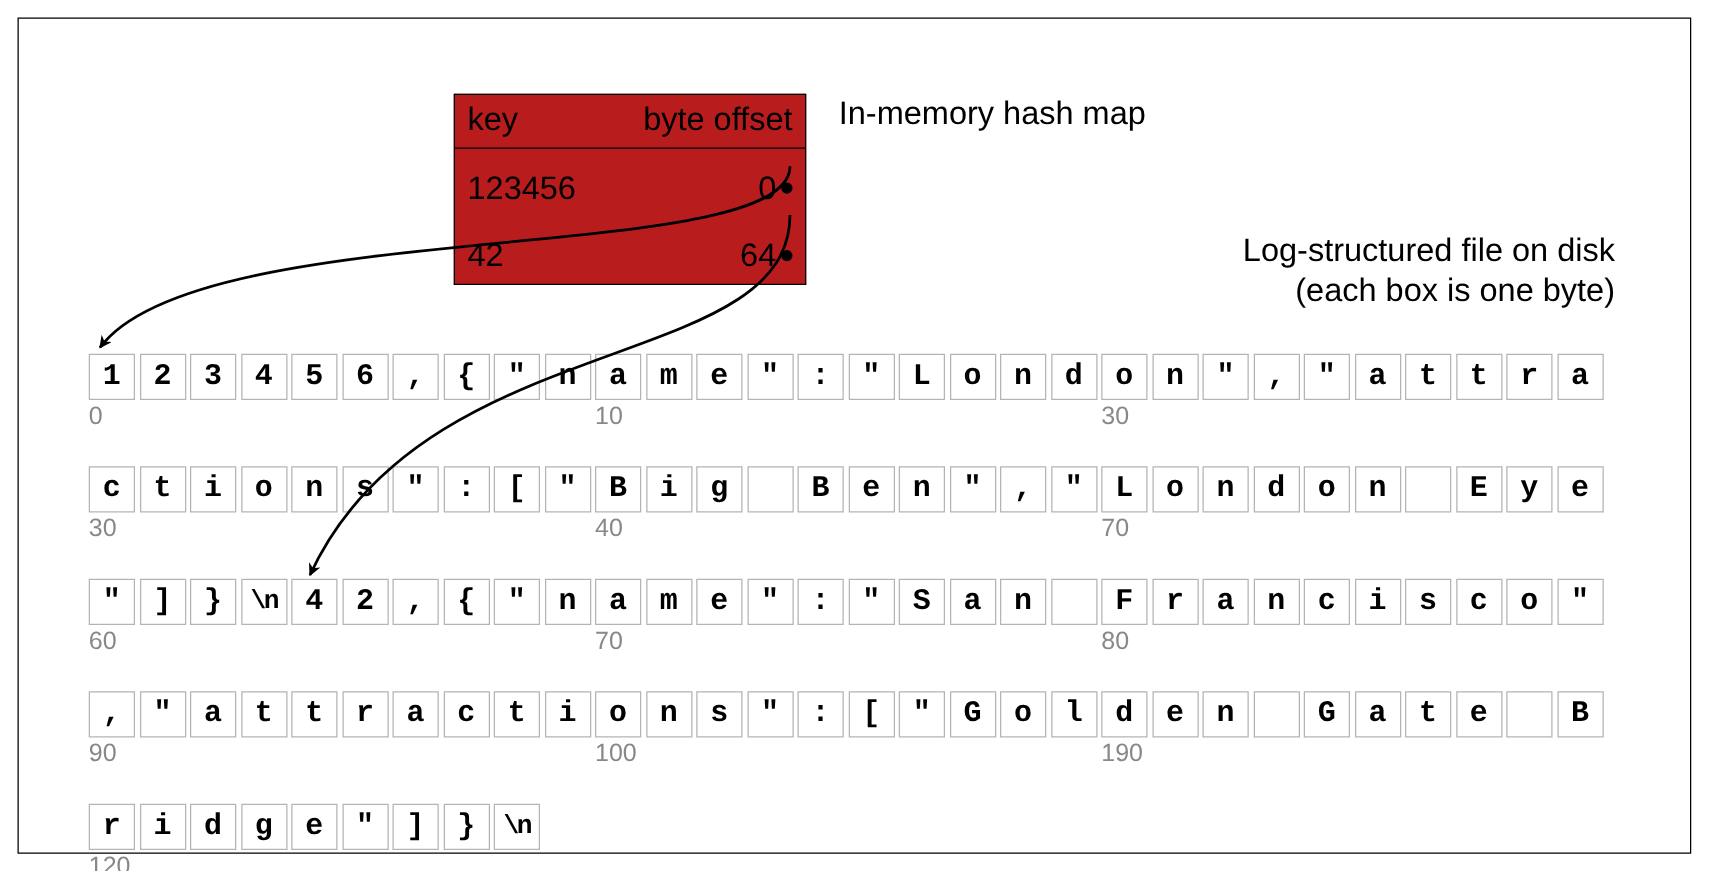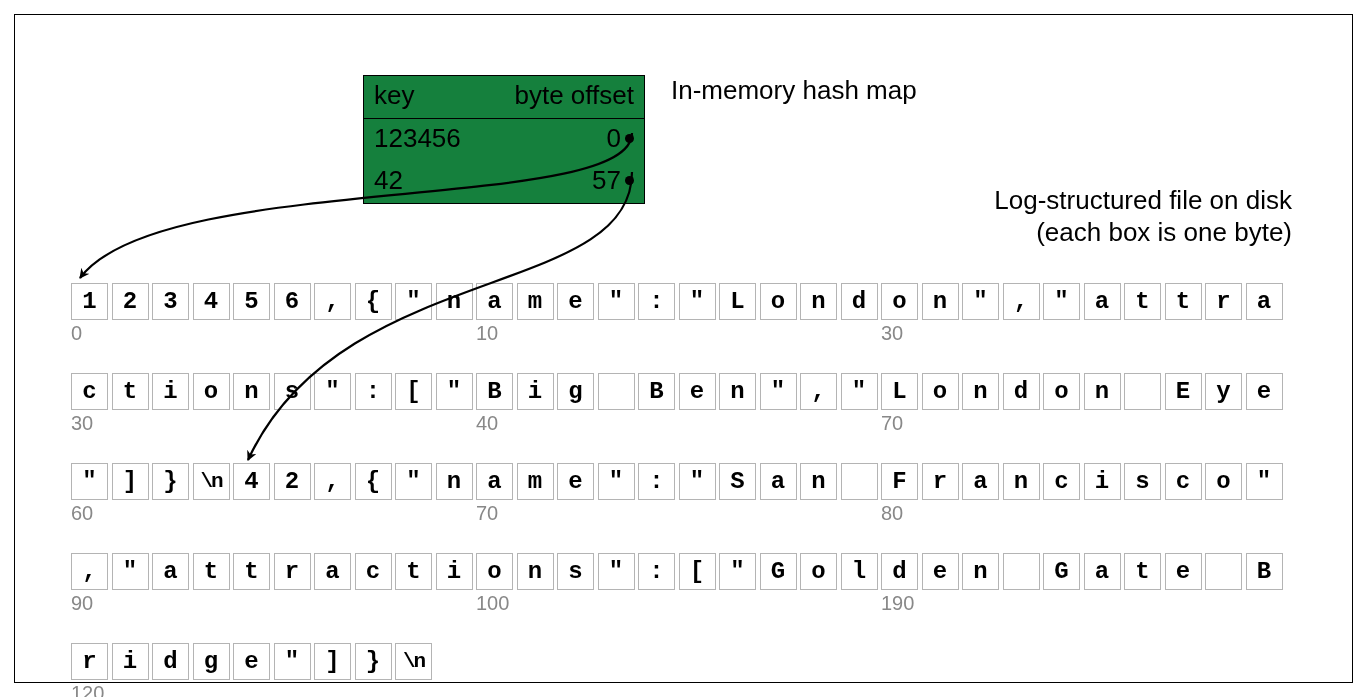--- a/index.html
+++ b/index.html
@@ -26,33 +26,34 @@
 
   
   .hash-table {
     position: absolute;
     left: 348px;
     top: 60px;
     width: 280px;
     border: 1.5px solid #000;
     font-size: 26px;
     line-height: 1;
-    background: #15803d;
+    background: #b91c1c;
   }
   .hash-table .hdr {
     border-bottom: 1.5px solid #000;
     display: flex;
     padding: 6px 10px 10px 10px;
     justify-content: space-between;
   }
   .hash-table .row {
     display: flex;
     padding: 6px 10px 10px 10px;
     justify-content: space-between;
     align-items: center;
+    margin-top: 12px;
   }
   .hash-table .offset-cell {
     display: flex;
     align-items: center;
     gap: 4px;
   }
   .dot {
     width: 9px;
     height: 9px;
     background: #000;
@@ -129,21 +130,21 @@
     <div class="row">
       <span>123456</span>
       <span class="offset-cell">
         <span>0</span>
         <span class="dot"></span>
       </span>
     </div>
     <div class="row">
       <span>42</span>
       <span class="offset-cell">
-        <span>57</span>
+        <span>64</span>
         <span class="dot"></span>
       </span>
     </div>
   </div>
 
   <div class="label" style="left:656px; top:60px;">In-memory hash map</div>
   <div class="label" style="right:60px; top:170px; text-align:right;">Log-structured file on disk</div>
   <div class="label" style="right:60px; top:202px; text-align:left;">(each box is one byte)</div>
 
   <div class="byte-rows" id="byte-rows">

